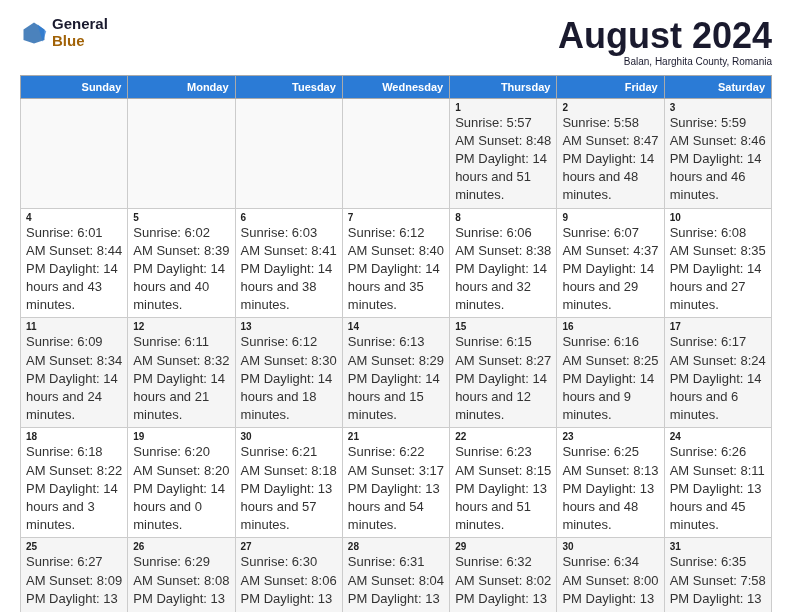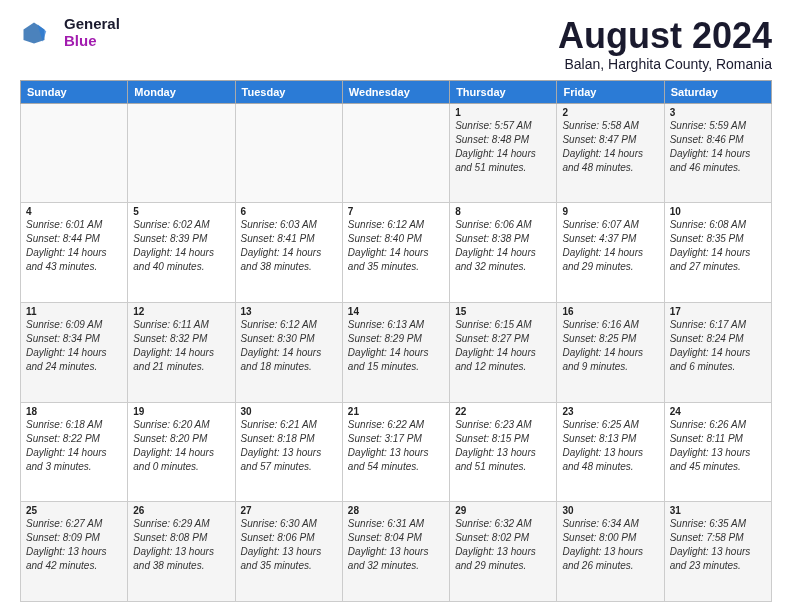--- a/index.html
+++ b/index.html
@@ -19,66 +19,66 @@
     }
     .header-area {
       display: flex;
       justify-content: space-between;
       align-items: flex-start;
       margin-bottom: 8px;
     }
     .logo-area {
       display: flex;
       align-items: center;
-      gap: 16px;
+      gap: 4px;
     }
     .logo-text {
       display: flex;
       flex-direction: column;
       line-height: 1.1;
     }
     .logo-general {
       font-size: 15px;
       font-weight: bold;
       color: #1a1a2e;
     }
     .logo-blue {
       font-size: 15px;
       font-weight: bold;
-      color: #a21caf;
+      color: #a16207;
     }
     .logo-icon {
       width: 28px;
       height: 28px;
     }
     .title-area {
       text-align: right;
     }
     .month-title {
       font-size: 36px;
       font-weight: bold;
       color: #1a1a2e;
       line-height: 1.1;
       text-align: center;
     }
     .location-title {
-      font-size: 14px;
+      font-size: 10px;
       color: #1a1a2e;
     }
     .calendar-table {
       width: 100%;
       border-collapse: collapse;
       flex: 1;
     }
     .calendar-table thead tr th {
       background-color: #2b7bd6;
       color: #fff;
       font-size: 11px;
       font-weight: bold;
-      text-align: left;
+      text-align: right;
       padding: 5px 6px;
       border: 1px solid #aaa;
     }
     .calendar-table tbody tr td {
       vertical-align: top;
       border: 1px solid #ccc;
       padding: 3px 5px;
       font-size: 9px;
       color: #222;
       background: #fff;
@@ -91,24 +91,23 @@
     .calendar-table tbody tr:nth-child(even) td {
       background: #fff;
     }
     .day-number {
       font-weight: bold;
       font-size: 10px;
       display: block;
       margin-bottom: 1px;
     }
     .day-info {
-      font-size: 10px;
+      font-size: 13px;
       line-height: 1.4;
       color: #333;
-      font-style: italic;
     }
     .empty-cell {
       background: #f9f9f9 !important;
     }
   </style>
 </head>
 <body>
 
 <div class="page">
   <div class="header-area">

